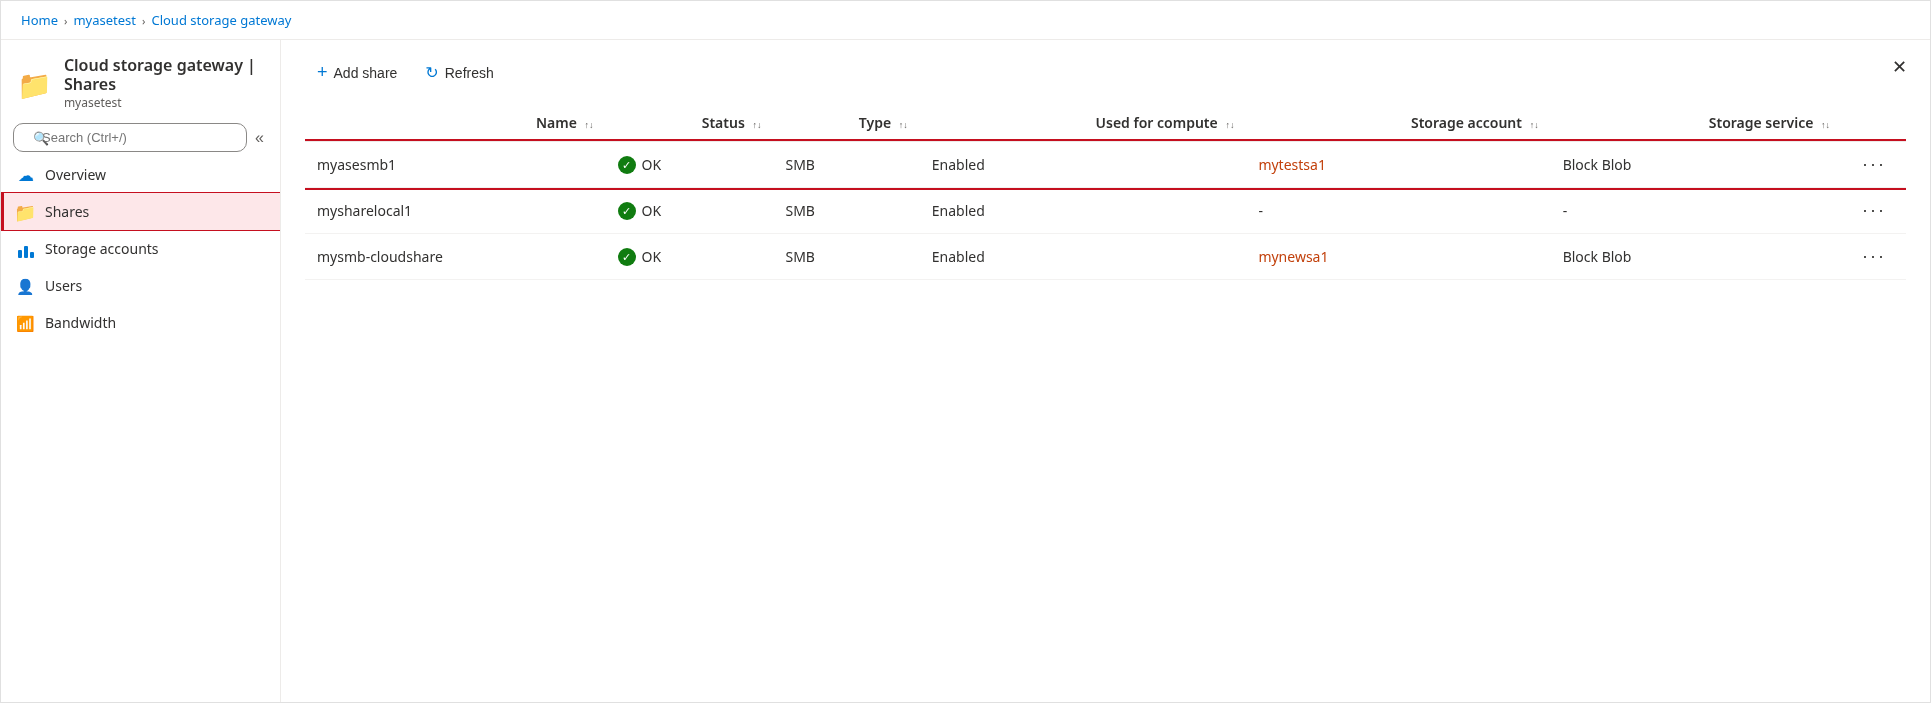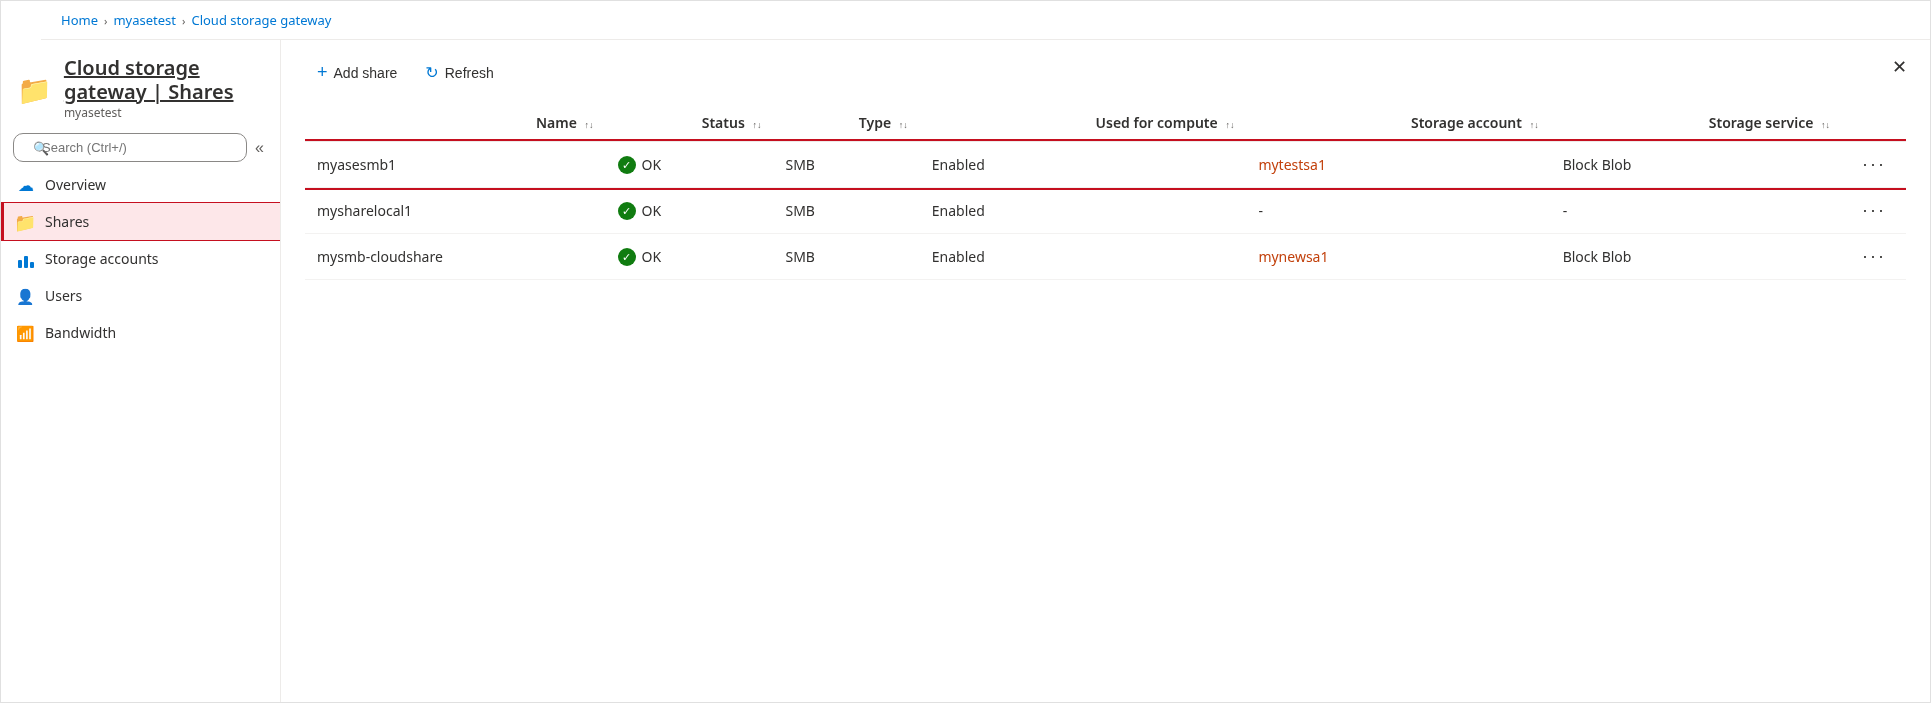--- a/index.html
+++ b/index.html
@@ -20,21 +20,20 @@
     }
     
     .breadcrumb {
       padding: 10px 20px;
       display: flex;
       align-items: center;
       gap: 6px;
       font-size: 13px;
       border-bottom: 1px solid #edebe9;
       background: #fff;
-      margin-left: 40px;
     }
     .breadcrumb a {
       color: #0078d4;
       text-decoration: none;
     }
     .breadcrumb span {
       color: #605e5c;
     }
     .chevron {
       color: #605e5c;
@@ -286,21 +285,21 @@
     <a href="#">Cloud storage gateway</a>
   </div>
 
   <div class="main-layout" style="position:relative;">
 
     <div class="sidebar">
 
       <div class="sidebar-header">
         <div class="folder-icon-large">📁</div>
         <div class="sidebar-title-block">
-          <h1 style="font-size:20px; line-height:1.2;text-decoration:underline;">Cloud storage gateway | Shares</h1>
+          <h1 style="font-size:16px; line-height:1.2;">Cloud storage gateway | Shares</h1>
           <div class="subtitle">myasetest</div>
         </div>
       </div>
 
       <div class="search-row">
         <div class="search-input-wrap">
           <span class="search-icon-wrap">🔍</span>
           <input type="text" class="search-box" placeholder="Search (Ctrl+/)" style="">
         </div>
         <button class="collapse-btn" title="Collapse">«</button>

